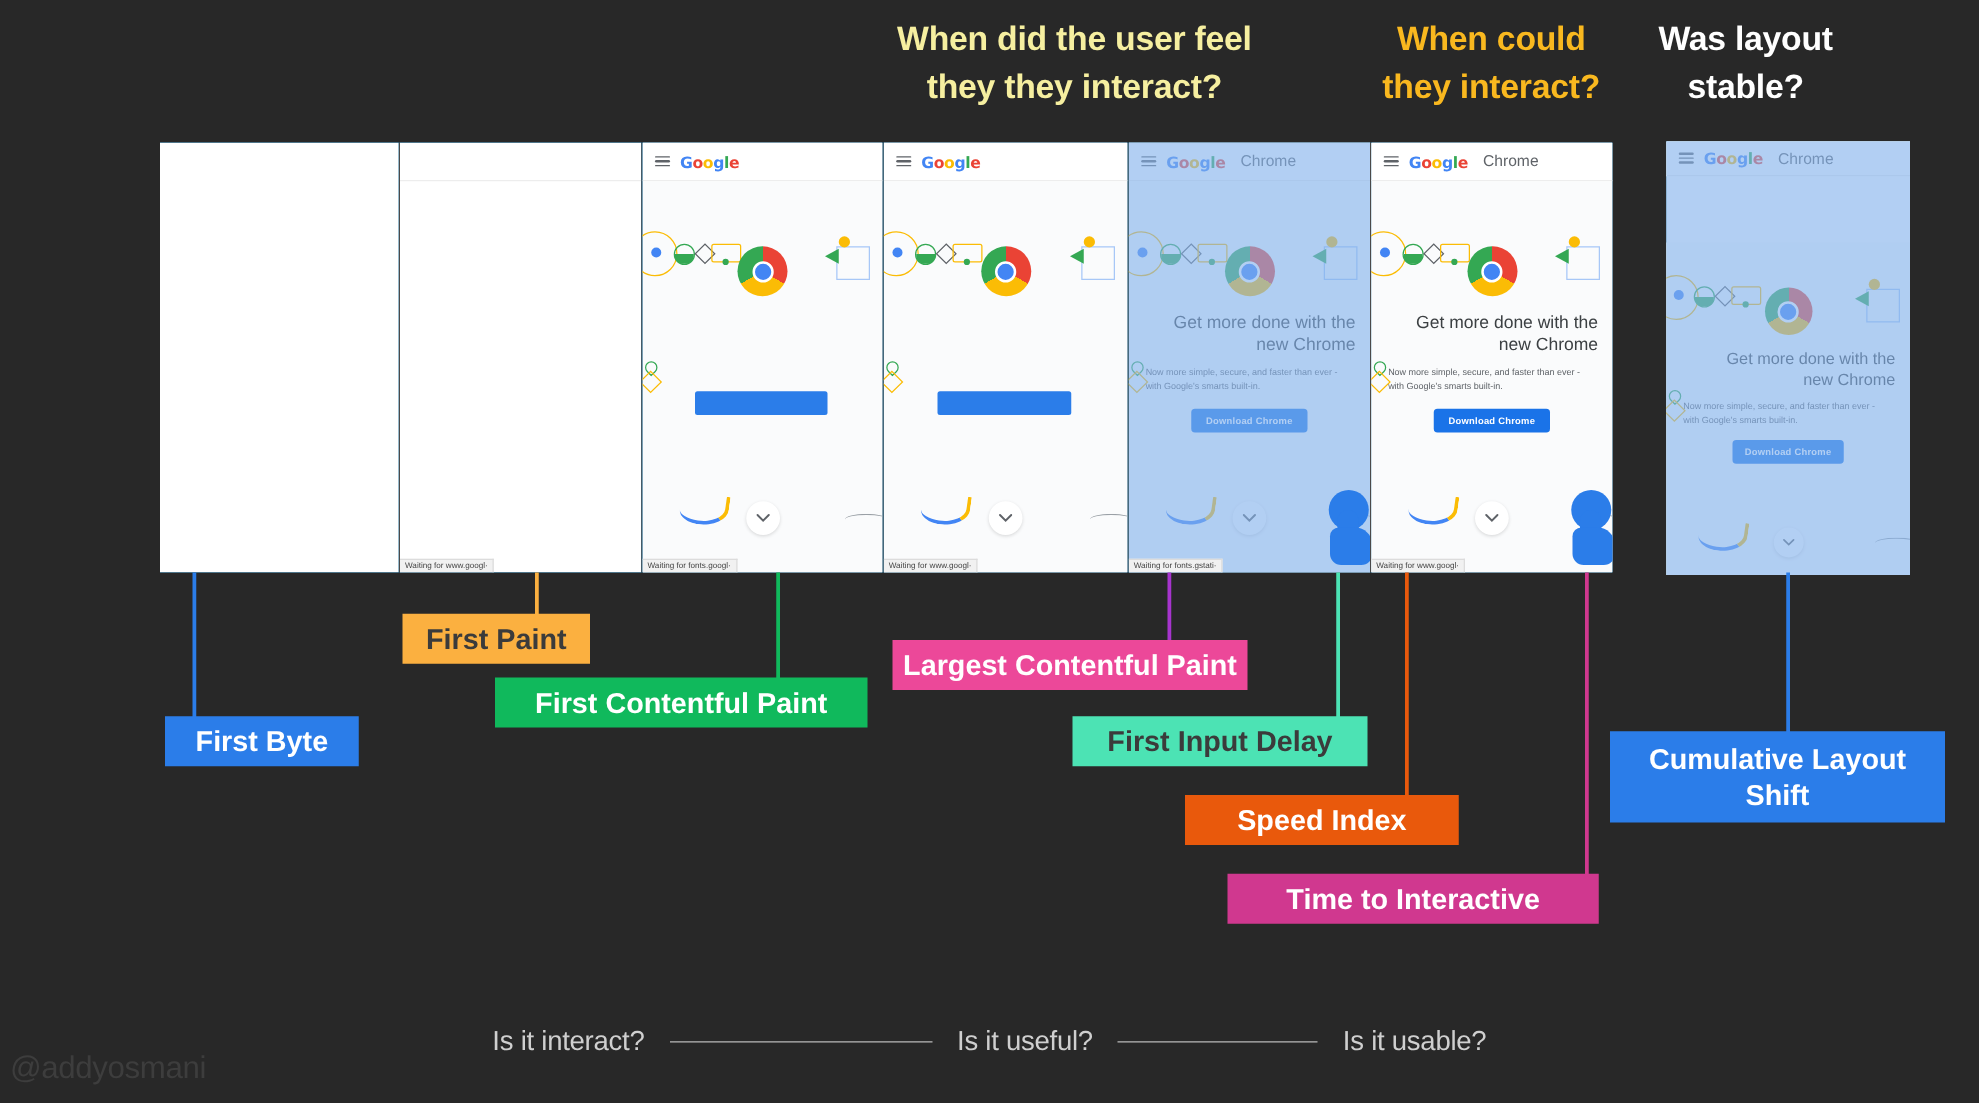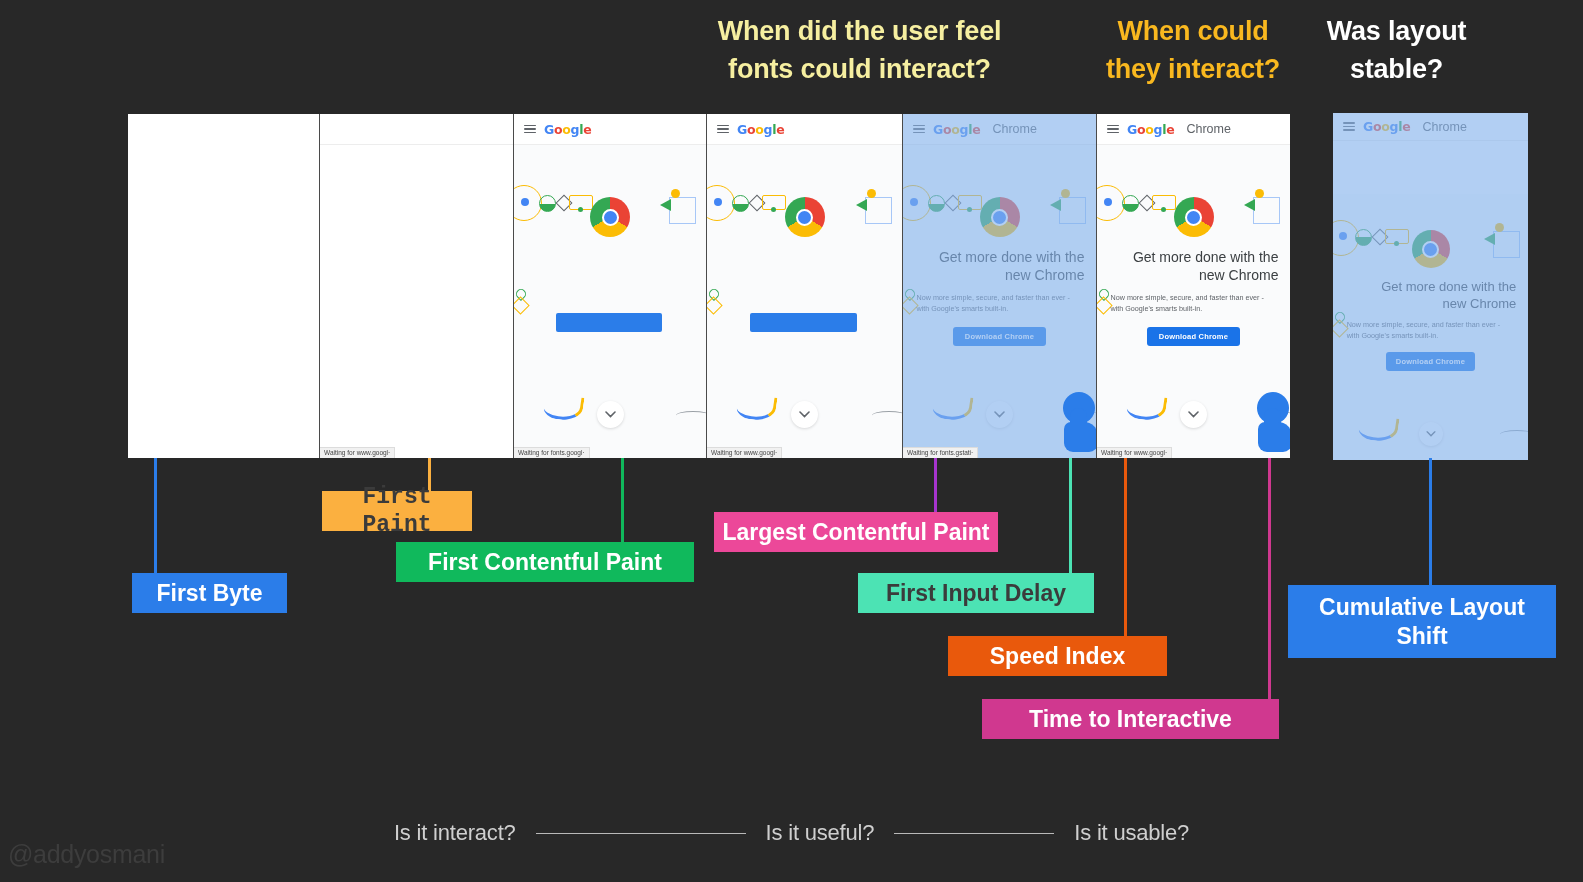--- a/index.html
+++ b/index.html
@@ -127,21 +127,21 @@
   #fl2{width:160px;margin:0 20px;}
 
   #watermark{position:absolute;left:8px;top:840px;font-size:25px;color:#3d3d3d;letter-spacing:-.3px;}
 </style>
 </head>
 <body style="background: rgb(40, 40, 40);">
 
 <div id="stage">
 
   <div class="heading" id="h-feel" style="white-space: pre-line;">When did the user feel
-fonts could interact?</div>
+they they interact?</div>
   <div class="heading" id="h-could" style="white-space: pre-line;">When could
 they interact?</div>
   <div class="heading" id="h-layout" style="white-space: pre-line;">Was layout
 stable?</div>
 
   <div id="filmstrip">
 
     <div class="frame" style="width:192px;">
       <div class="pg"></div>
     </div>
@@ -364,21 +364,21 @@
   <div class="conn" style="left:621px; top:458px; height:85px;  background:#10B95C;"></div>
   <div class="conn" style="left:934px; top:458px; height:55px;  background:#A734CE;"></div>
   <div class="conn" style="left:1069px;top:458px; height:116px; background:#4CE3B4;"></div>
   <div class="conn" style="left:1124px;top:458px; height:179px; background:#E9590C;"></div>
   <div class="conn" style="left:1268px;top:458px; height:242px; background:#D0388F;"></div>
   <div class="conn" style="left:1429px;top:458px; height:128px; background:#2B7DE9;"></div>
 
   <div class="pill" style="left:132px;top:573px;width:155px;height:40px;background:#2B7DE9;color:#FFFFFF;font-size:23px;">
     <span>First Byte</span>
   </div>
-  <div class="pill" style="left:322px;top:491px;width:150px;height:40px;background:#FBB040;color:#3B3B3B;font-size:23px;font-family:Liberation Mono, monospace;">
+  <div class="pill" style="left:322px;top:491px;width:150px;height:40px;background:#FBB040;color:#3B3B3B;font-size:23px;">
     <span>First Paint</span>
   </div>
   <div class="pill" style="left:396px;top:542px;width:298px;height:40px;background:#10B95C;color:#FFFFFF;font-size:23px;">
     <span>First Contentful Paint</span>
   </div>
   <div class="pill" style="left:714px;top:512px;width:284px;height:40px;background:#ec4899;color:#FFFFFF;font-size:23px;">
     <span>Largest Contentful Paint</span>
   </div>
   <div class="pill" style="left:858px;top:573px;width:236px;height:40px;background:#4CE3B4;color:#3B3B3B;font-size:23px;">
     <span>First Input Delay</span>

